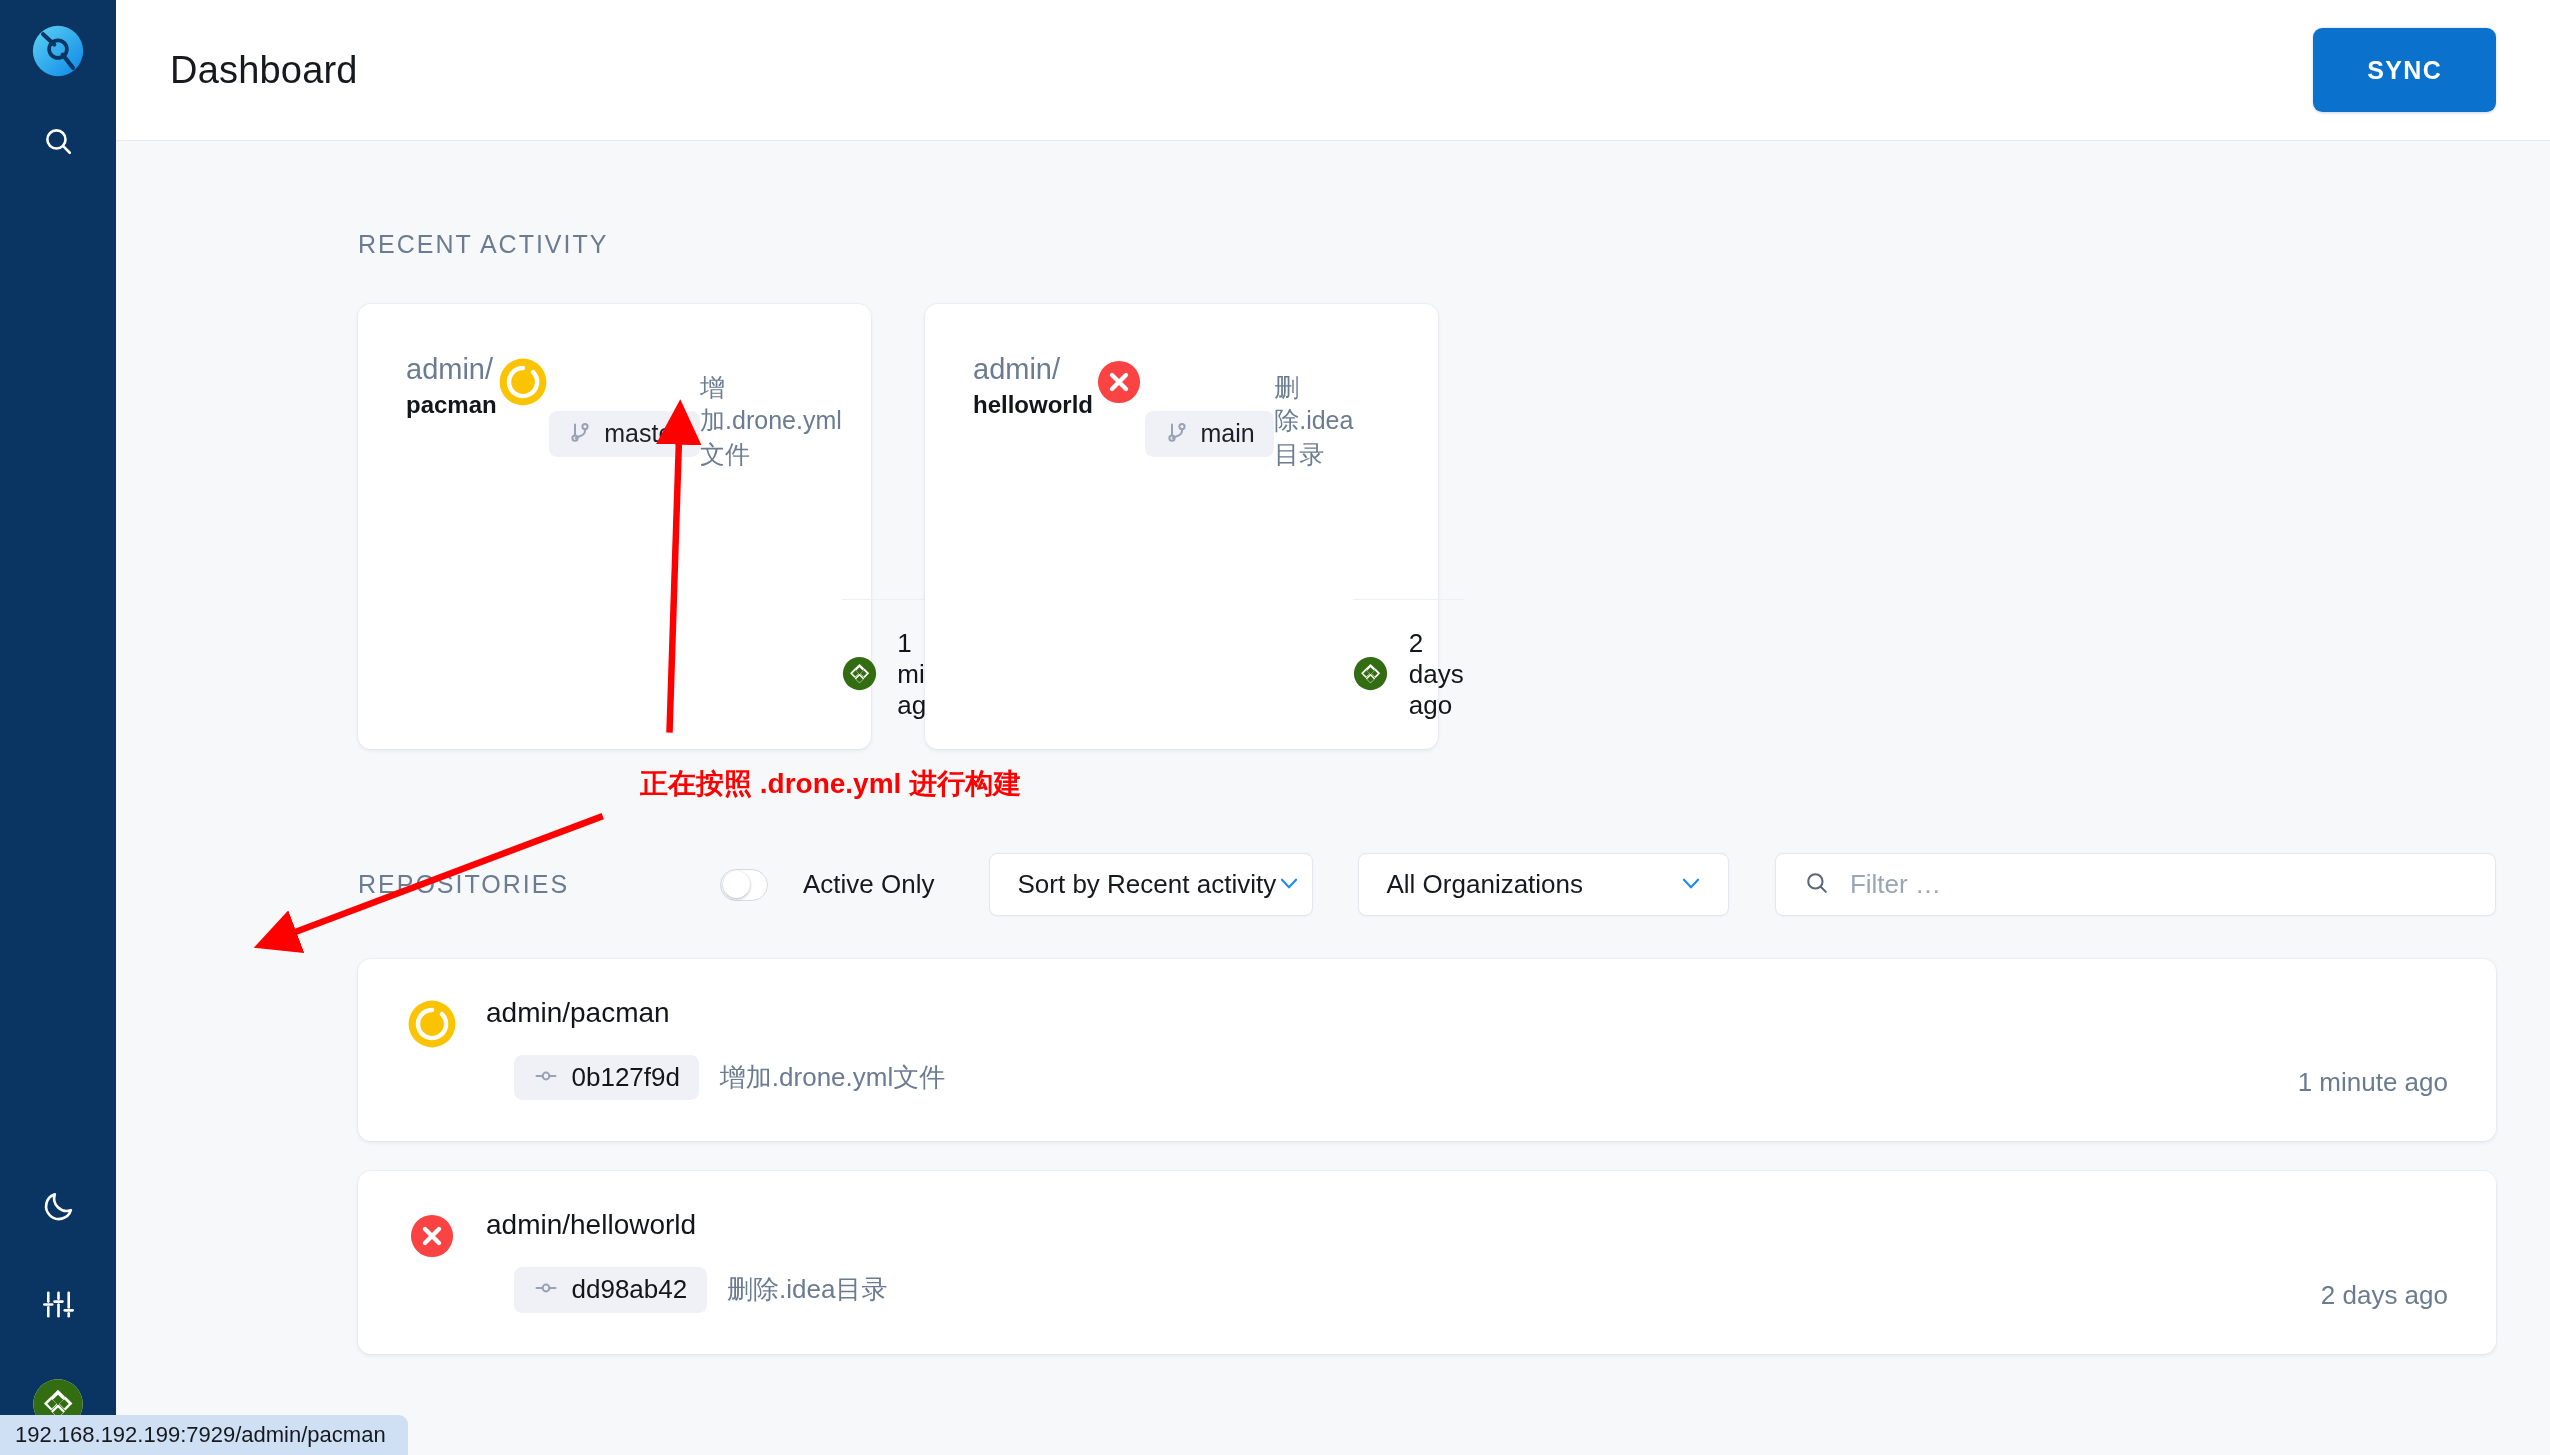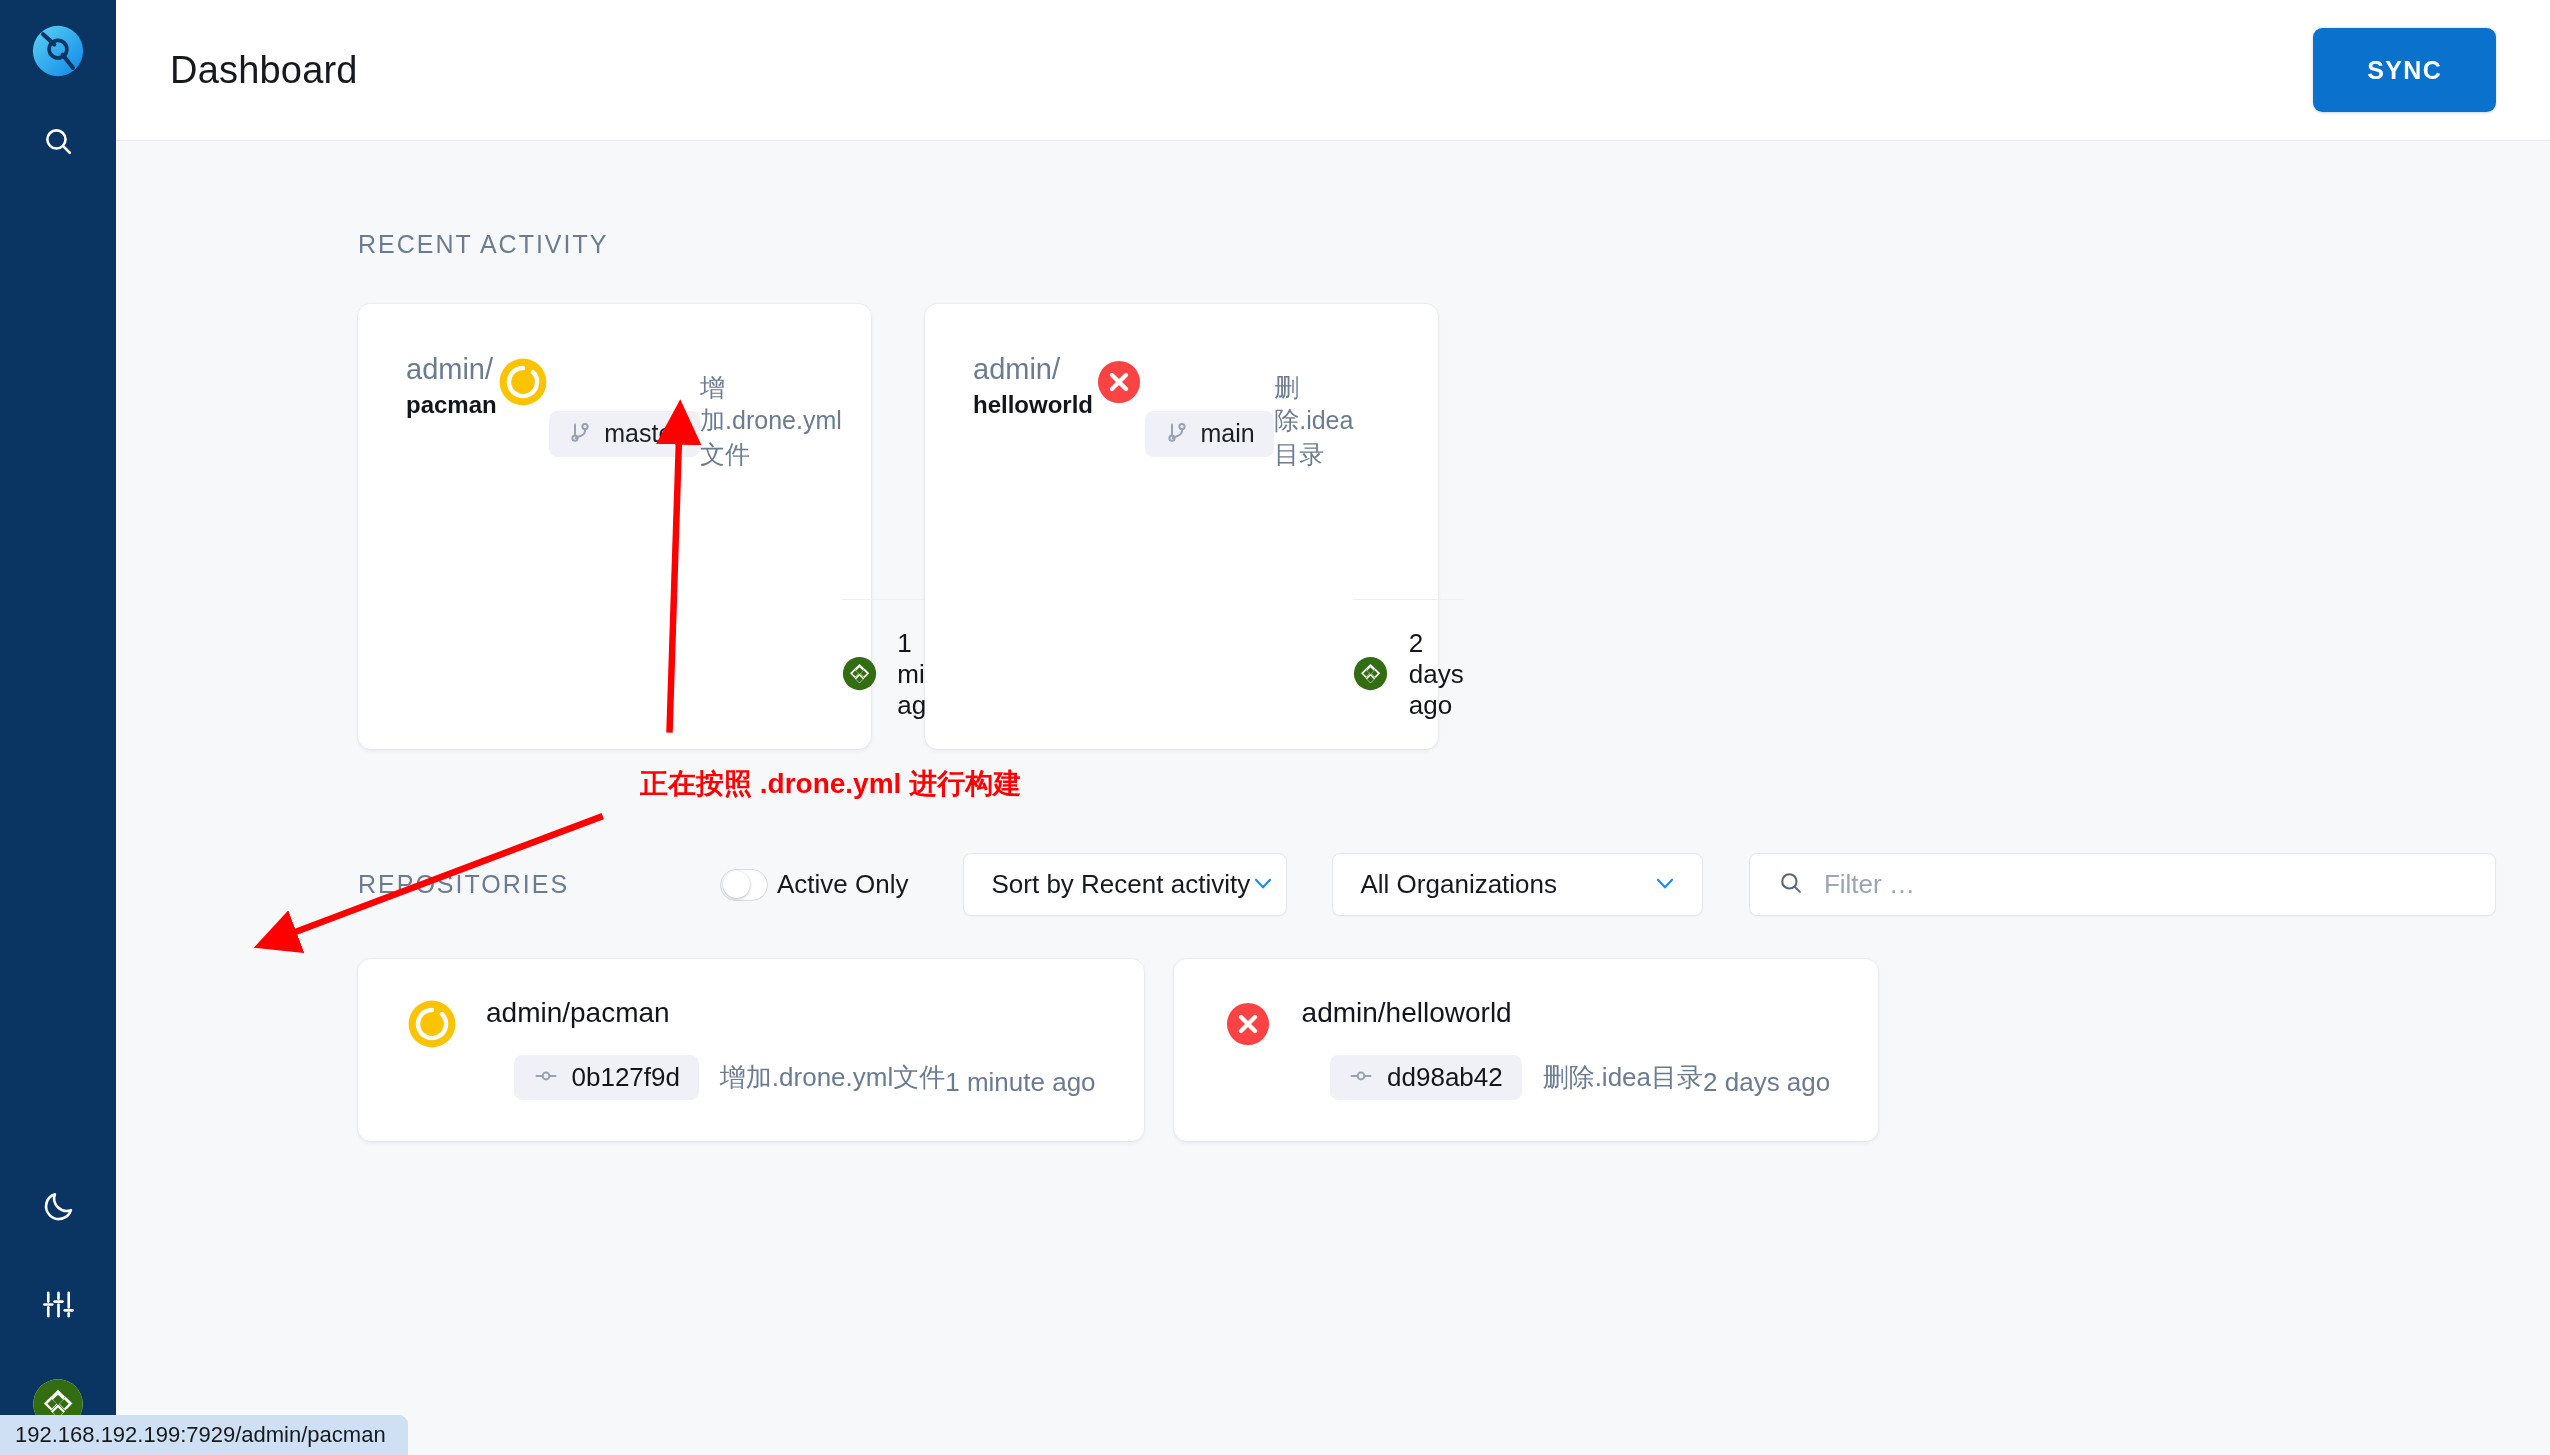--- a/index.html
+++ b/index.html
@@ -100,21 +100,21 @@
     padding: 28px 0; margin-top: auto;
   }
   .act-foot .txt { font-size: 26px; color: #12151a; }
 
   
   .repo-toolbar {
     display: flex; align-items: center;
     margin: 104px 0 0 203px; gap: 0;
   }
   #repos-label { width: 362px; flex: 0 0 362px; }
-  .toggle-wrap { display: flex; align-items: flex-start; gap: 9px; cursor: pointer; flex: 0 0 auto;}
+  .toggle-wrap { display: flex; align-items: flex-start; gap: 35px; cursor: pointer; flex: 0 0 auto;}
   .toggle {
     width: 48px; height: 32px; border-radius: 16.7px;
     background: #fff; border: 0.9px solid #d7dbe4;
     position: relative; box-shadow: inset 0 0 0 0.9px rgba(0,0,0,0.01);
   }
   .toggle .knob {
     position: absolute; top: 1.9px; left: 1.9px;
     width: 27px; height: 27px; border-radius: 50%;
     background: #fff; box-shadow: 0 0.9px 2.8px rgba(30,45,70,.35);
   }
@@ -138,21 +138,21 @@
     box-shadow: 0 0.9px 1.9px rgba(25,45,80,.04);
   }
   .filter-box input {
     border: none; outline: none; background: transparent;
     font-size: 26px; color: #16191d; width: 100%;
     font-family: "Liberation Sans", sans-serif;
   }
   .filter-box input::placeholder { color: #9aa5b6; }
 
   
-  .repo-list { margin: 43px 0 0 203px; display: flex; flex-direction: row; gap: 30px; }
+  .repo-list { margin: 43px 0 0 203px; display: flex; flex-direction: column; gap: 30px; }
   .repo-item {
     background: #fff; border-radius: 13px;
     box-shadow: 0 1.9px 4.6px rgba(25,45,80,.07), 0 0 0 0.9px rgba(30,50,90,.03);
     padding: 37px 48px 41px 48px;
     display: flex; cursor: pointer; position: relative;
   }
   .repo-icon { width: 52px; height: 52px; flex: 0 0 52px; margin-top: 1.9px; }
   .repo-body { flex: 1; margin-left: 28px; min-width: 0; }
   .repo-name { font-size: 28px; color: #12151a; line-height: 1.2; }
   .repo-sub  { display: flex; align-items: center; gap: 20.4px; margin-top: 25px; margin-left: 28px; }

